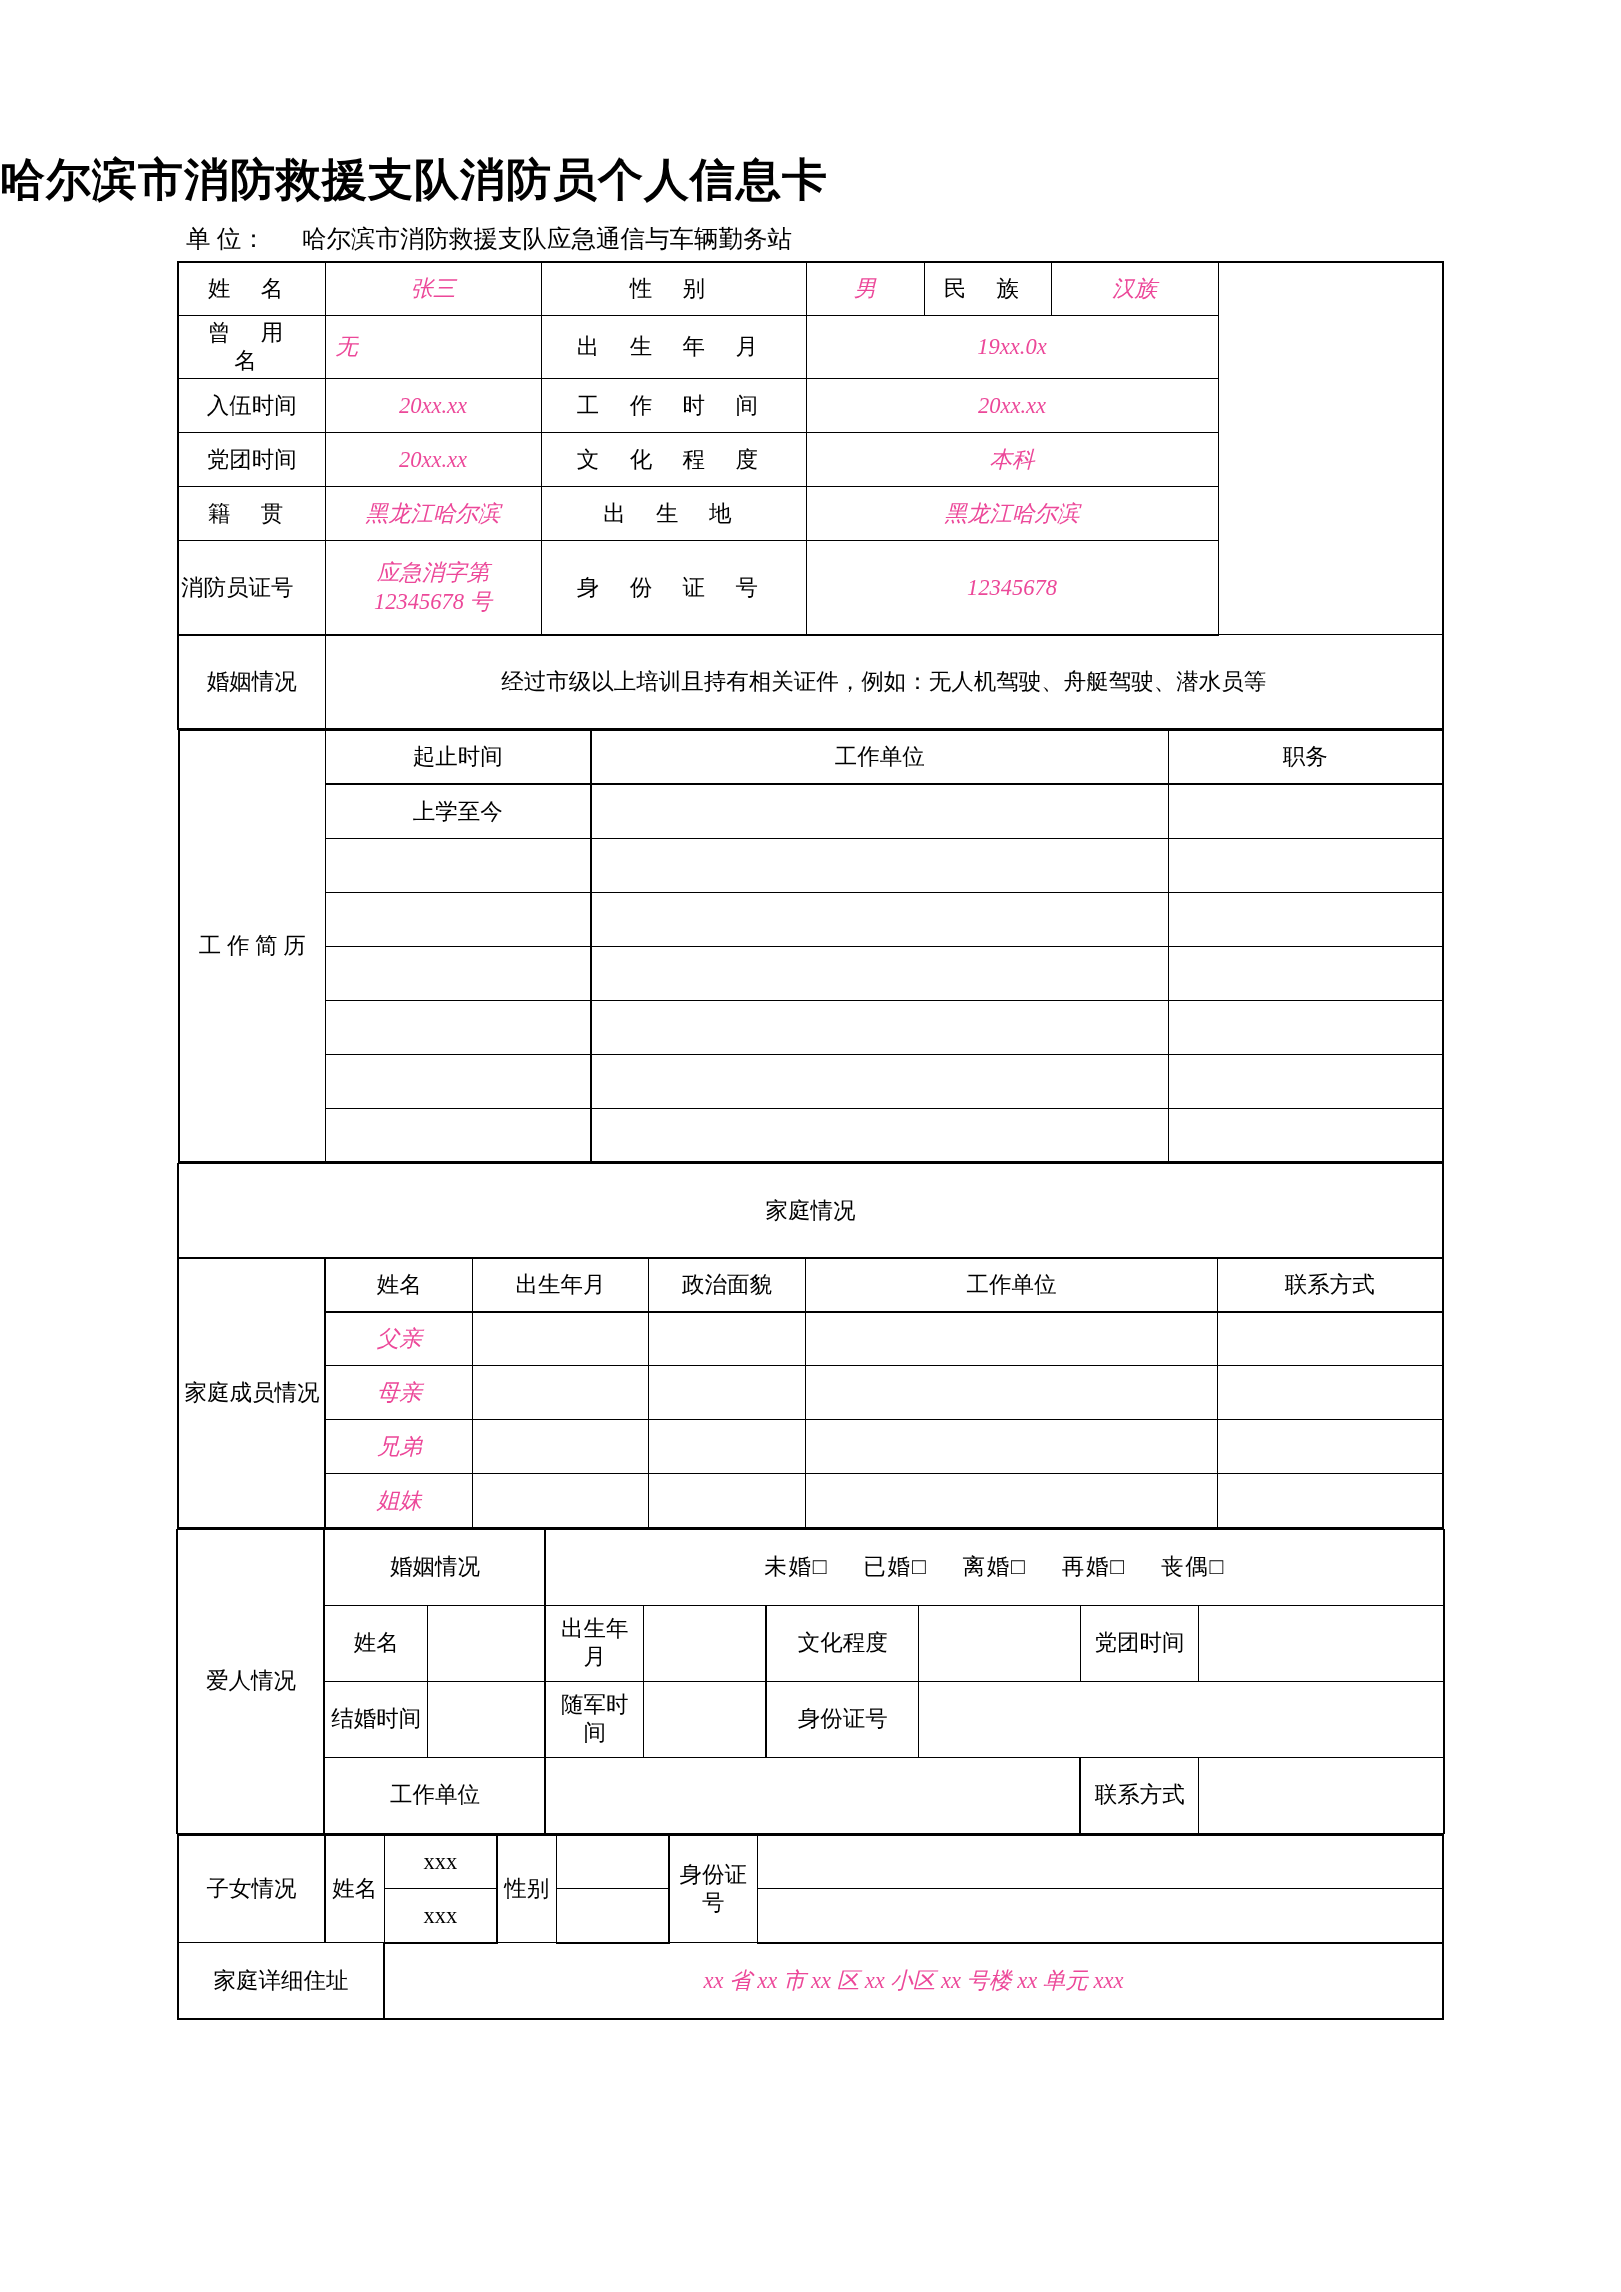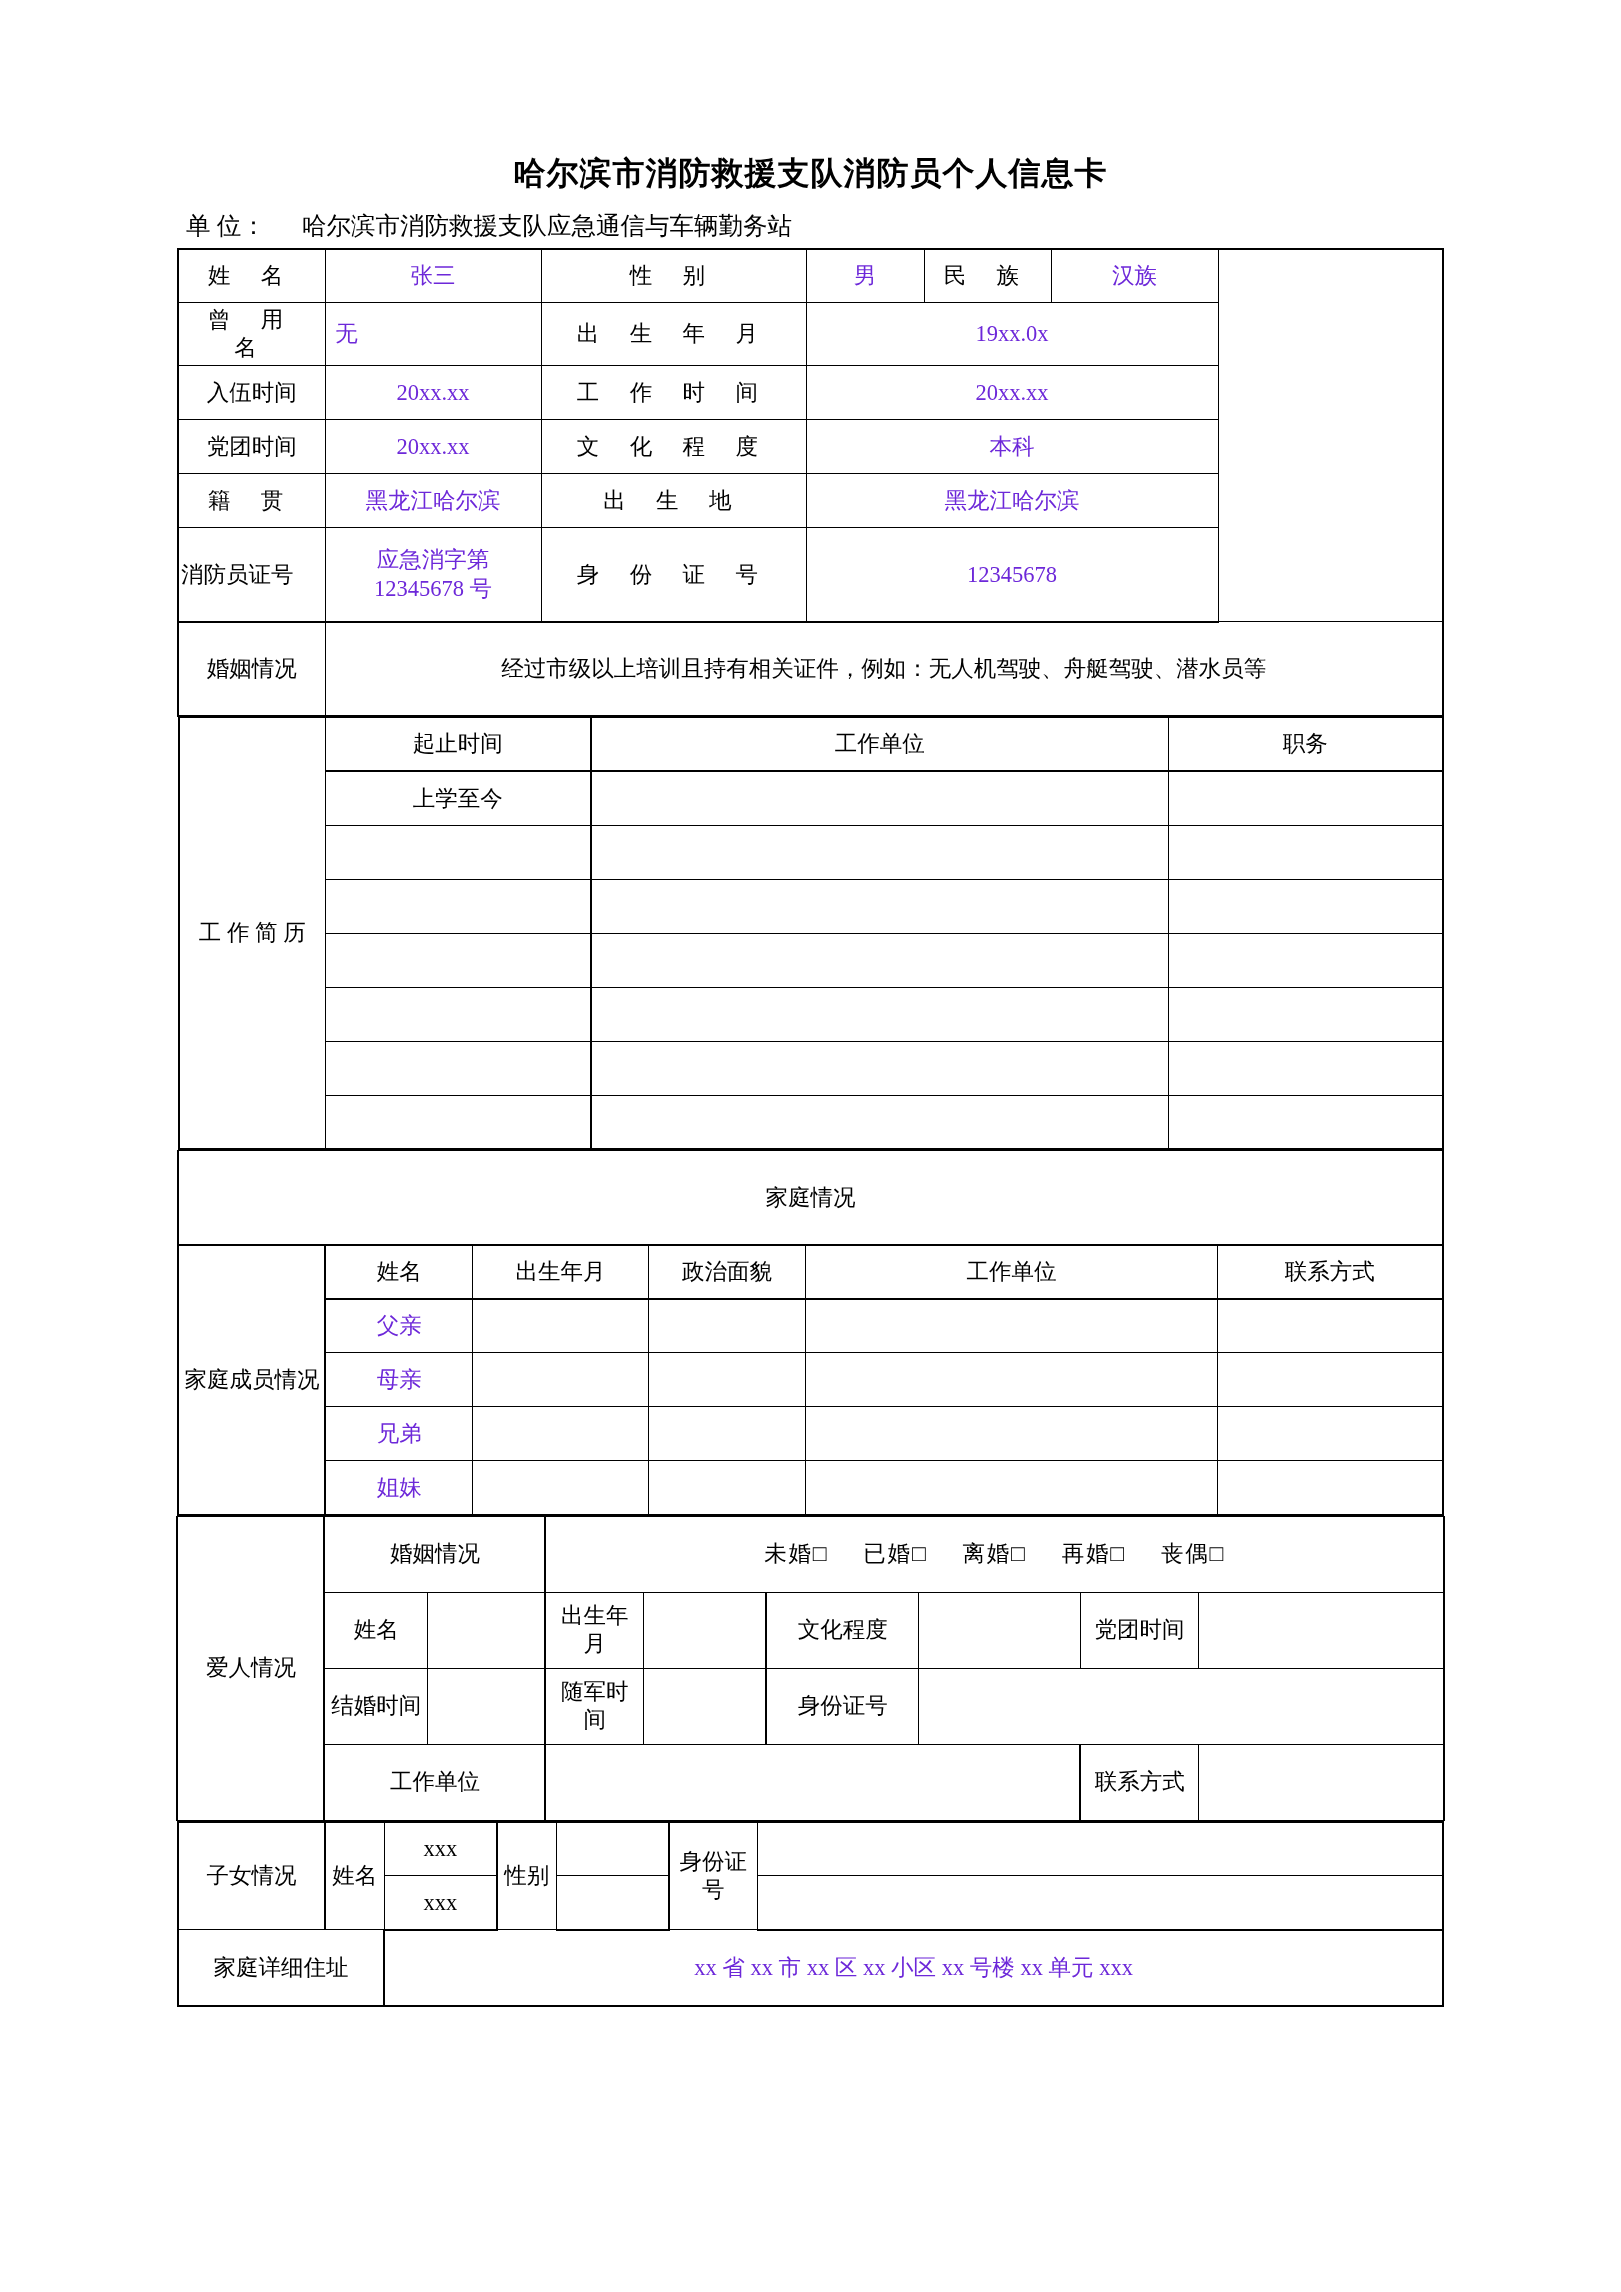--- a/index.html
+++ b/index.html
@@ -12,24 +12,24 @@
     font-family: "Liberation Serif", "DejaVu Serif", serif;
     color: #000000;
     overflow: hidden;
   }
   .page {
     position: relative;
     width: 1621px; height: 2293px;
     padding: 0;
   }
   .title {
-    text-align: center;
+    text-align: left;
     font-family: "Liberation Sans", "DejaVu Sans", sans-serif;
     font-weight: bold;
-    font-size: 32px;
+    font-size: 45px;
     letter-spacing: 1px;
     margin: 0;
     padding-top: 157px;
     line-height: 1.0;
   }
   .unit-line {
     margin: 0;
     padding: 21.6px 0 7.8px 186px;
     font-size: 24.5px;
     line-height: 1.2;
@@ -53,21 +53,21 @@
     font-size: 22.5px;
     text-align: center;
     vertical-align: middle;
     padding: 2.9px 3.9px;
     line-height: 1.25;
   }
   .thick-top { border-top: 2.9px solid #000 !important; }
   .thick-bottom { border-bottom: 2.9px solid #000 !important; }
   .thick-left { border-left: 2.9px solid #000 !important; }
   .thick-right { border-right: 2.9px solid #000 !important; margin-left: 16px; }
-  .red { color: #6d28d9; }
+  .red { color: #ec4899; font-style: italic; }
   .sp2 { letter-spacing: 0.55em; padding-left: 0.55em; }
   .h-row  { height: 54px; }
   .h-row2 { height: 76px; }
   .h-big  { height: 94px; }
   .wstack { line-height: 1.45; }
   .chk { font-size: 22.5px; letter-spacing: 0.08em; }
   .chk span { margin: 0 17.6px; white-space: nowrap; }
 </style>
 </head>
 <body>

